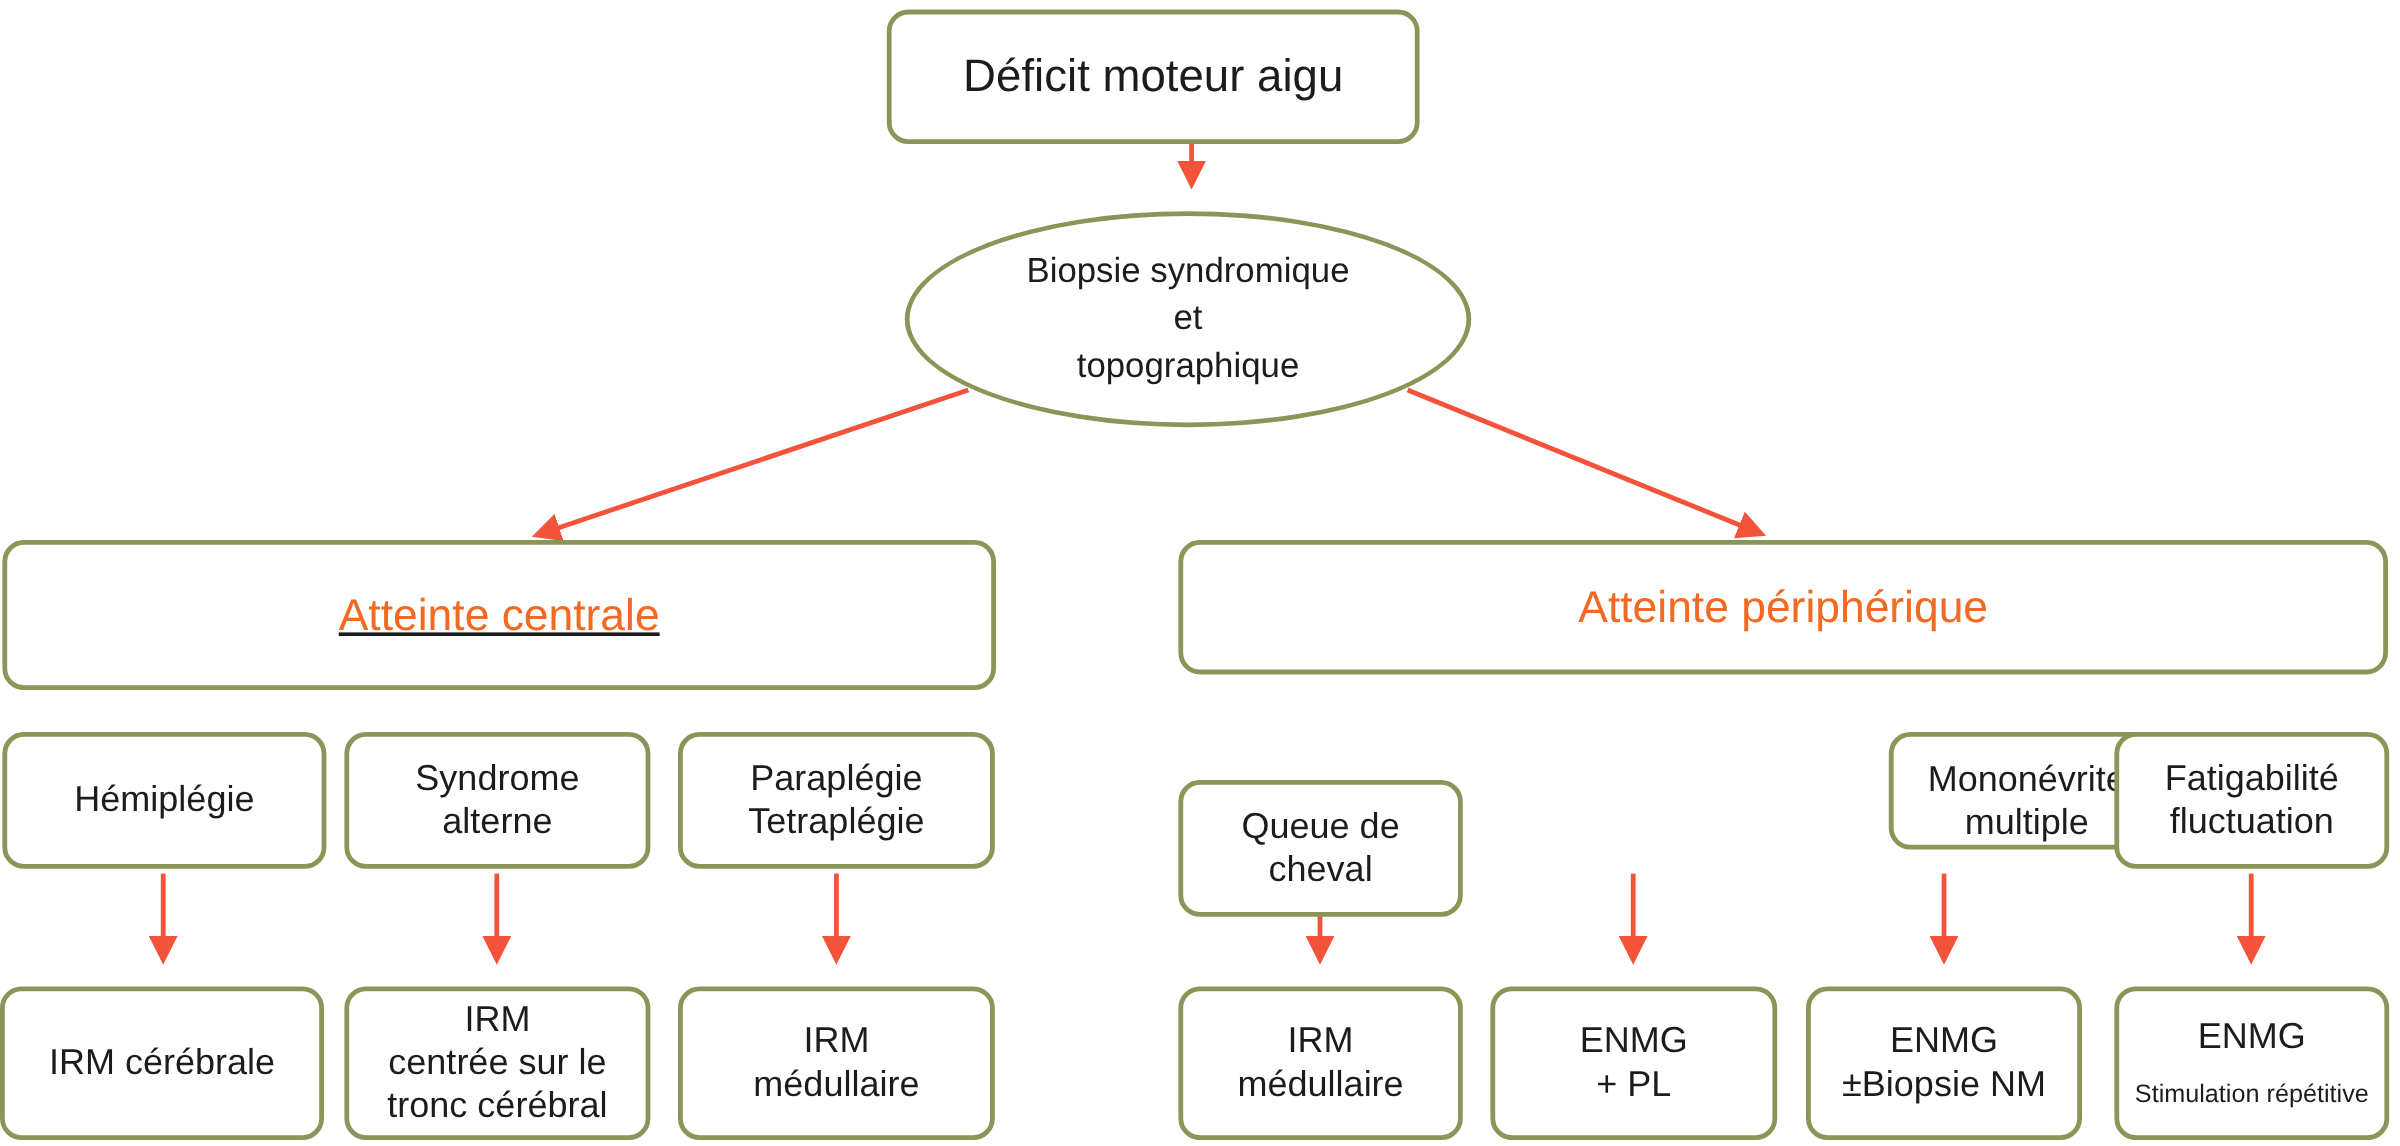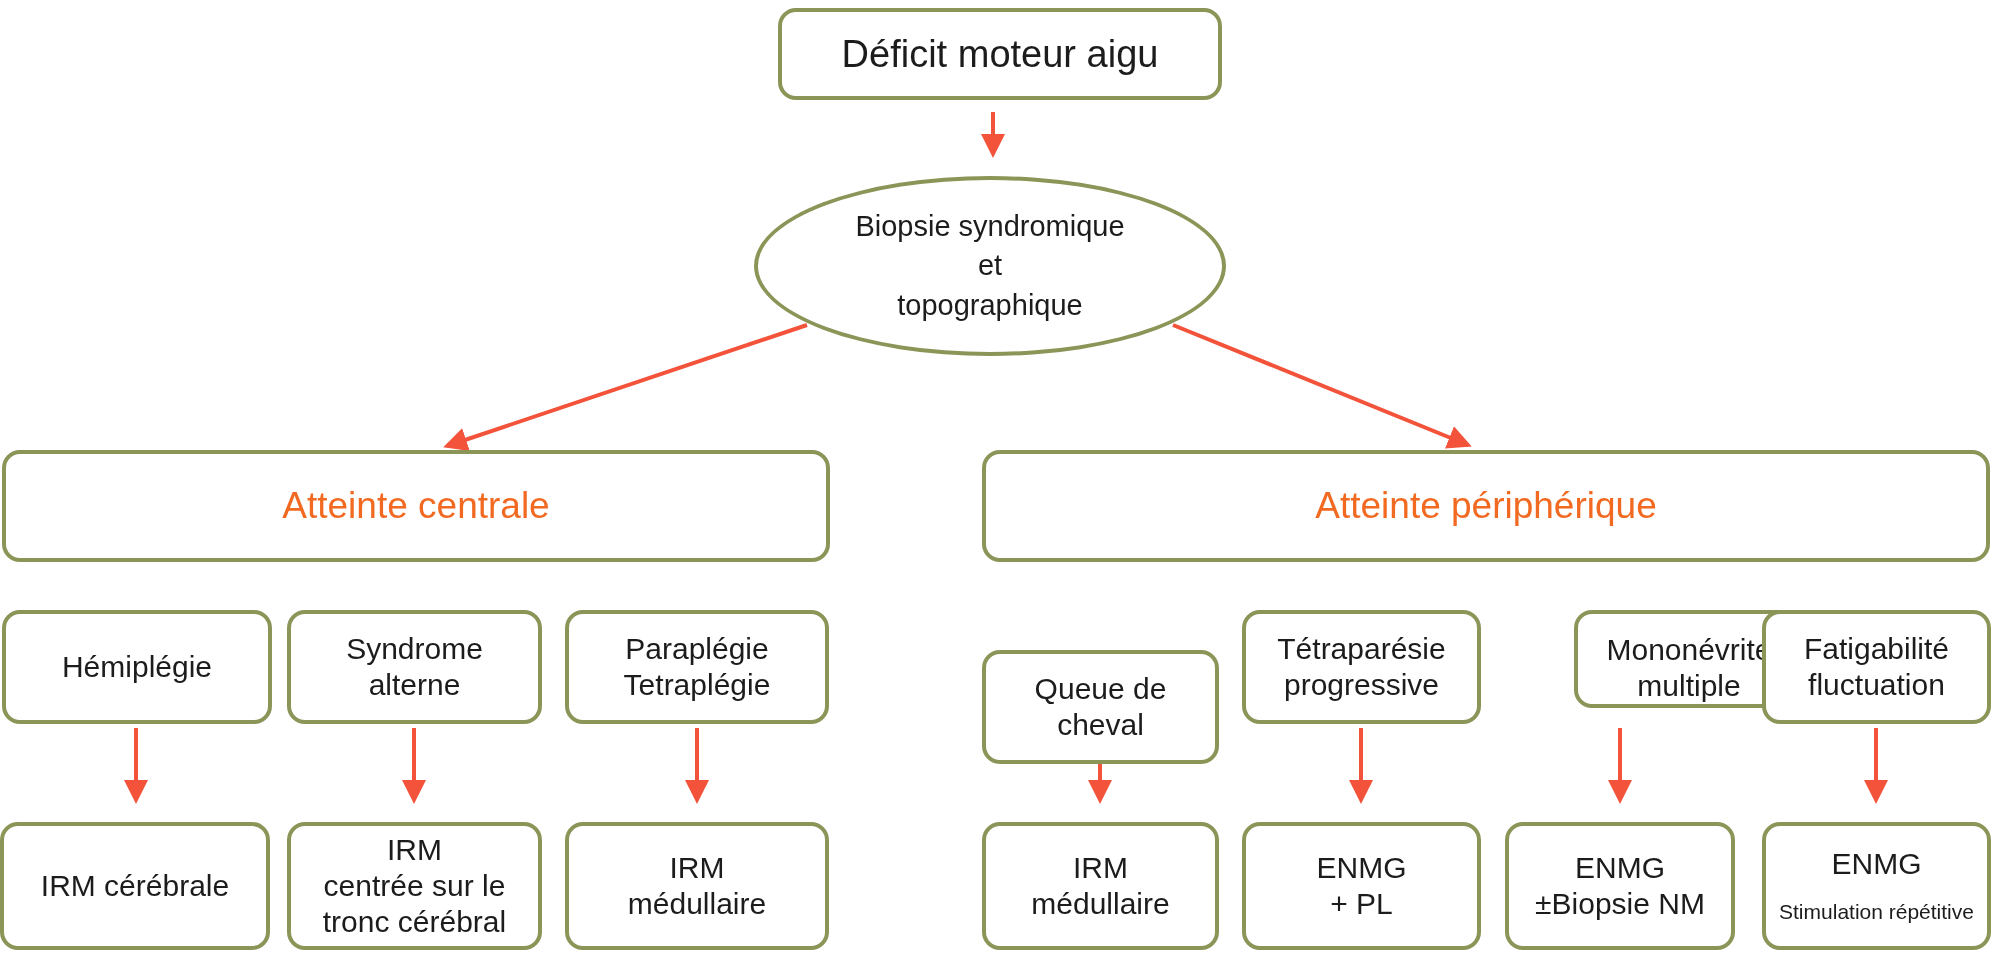--- a/index.html
+++ b/index.html
@@ -47,31 +47,31 @@
     <line x1="1173" y1="325" x2="1468" y2="445" marker-end="url(#ah)"></line>
     <line x1="136" y1="728" x2="136" y2="800" marker-end="url(#ah)"></line>
     <line x1="414" y1="728" x2="414" y2="800" marker-end="url(#ah)"></line>
     <line x1="697" y1="728" x2="697" y2="800" marker-end="url(#ah)"></line>
     <line x1="1100" y1="728" x2="1100" y2="800" marker-end="url(#ah)"></line>
     <line x1="1361" y1="728" x2="1361" y2="800" marker-end="url(#ah)"></line>
     <line x1="1620" y1="728" x2="1620" y2="800" marker-end="url(#ah)"></line>
     <line x1="1876" y1="728" x2="1876" y2="800" marker-end="url(#ah)"></line>
   </svg>
 
-  <div class="box title-box" style="left:778px;top:8px;width:444px;height:92px;">
+  <div class="box title-box" style="left:739px;top:8px;width:444px;height:112px;">
     <span class="label">Déficit moteur aigu</span>
   </div>
 
   <div class="ellipse" style="left:754px;top:176px;width:472px;height:180px;">
     <span class="label">Biopsie syndromique
 et
 topographique</span>
   </div>
 
-  <div class="box header-box" style="left:2px;top:450px;width:828px;height:112px;">
+  <div class="box header-box" style="left:2px;top:450px;width:828px;height:125px;text-decoration:underline;">
     <span class="label">Atteinte centrale</span>
   </div>
 
   <div class="box node" style="left:2px;top:610px;width:270px;height:114px;">
     <span class="label">Hémiplégie</span>
   </div>
 
   <div class="box header-box" style="left:982px;top:450px;width:1008px;height:112px;">
     <span class="label">Atteinte périphérique</span>
   </div>
@@ -94,24 +94,20 @@
   </div>
   <div class="box node" style="left:565px;top:822px;width:264px;height:128px;">
     <span class="label">IRM
 médullaire</span>
   </div>
 
   <div class="box node" style="left:982px;top:610px;width:237px;height:114px;margin-top:40px;">
     <span class="label">Queue de
 cheval</span>
   </div>
-  <div class="box node" style="left:1242px;top:610px;width:239px;height:114px;">
-    <span class="label">Tétraparésie
-progressive</span>
-  </div>
   <div class="box node" style="left:1574px;top:610px;width:230px;height:98px;align-items:flex-end;">
     <span class="label">Mononévrite
 multiple</span>
   </div>
   <div class="box node" style="left:1762px;top:610px;width:229px;height:114px;">
     <span class="label">Fatigabilité
 fluctuation</span>
   </div>
 
   <div class="box node" style="left:982px;top:822px;width:237px;height:128px;">

